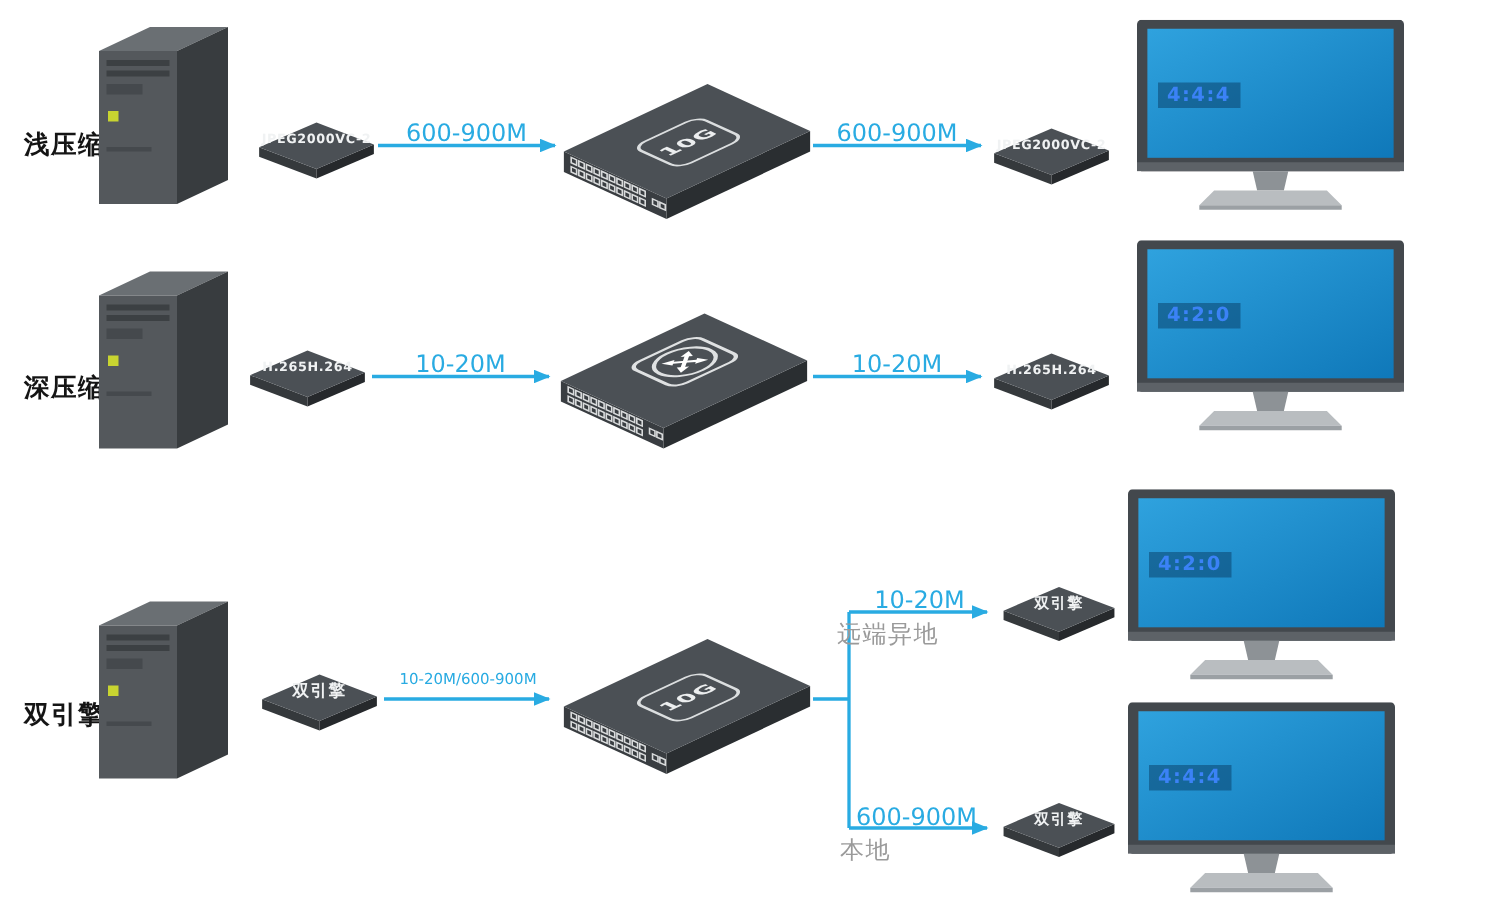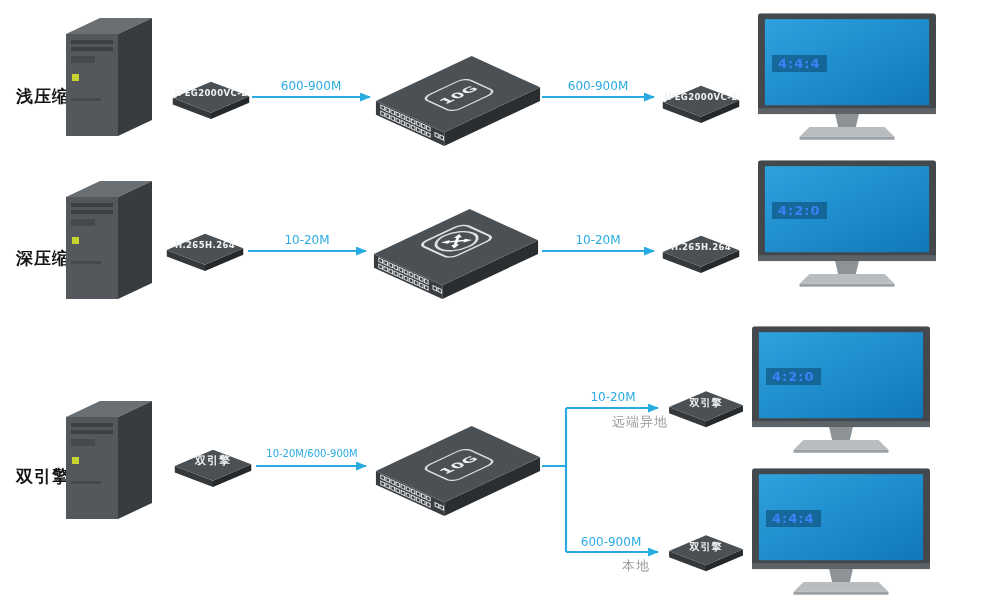--- a/index.html
+++ b/index.html
@@ -7,25 +7,25 @@
     position:relative;width:1000px;height:600px;background:#ffffff;overflow:hidden;
     font-family:"DejaVu Sans","Liberation Sans",sans-serif;
   }
   .abs{position:absolute;}
   svg{display:block;}
   .links{position:absolute;left:0;top:0;}
   .row-label{
     position:absolute;left:16px;color:#141414;font-size:17px;font-weight:bold;letter-spacing:1px;margin-top:19px;
   }
   .bw{
-    position:absolute;color:#29abe2;font-size:12px;font-weight:normal;text-align:center;width:110px;
+    position:absolute;color:#29abe2;font-size:16px;font-weight:normal;text-align:center;width:110px;
   }
   .bw.small{font-size:10px;width:124px;}
   .loc{
-    position:absolute;color:#9a9a9a;font-size:13px;text-align:right;width:110px;letter-spacing:1px;
+    position:absolute;color:#9a9a9a;font-size:16px;text-align:left;width:110px;letter-spacing:1px;
   }
   .codec{position:absolute;}
   .codec-text{
     position:absolute;inset:0;display:flex;align-items:center;justify-content:center;
     padding-bottom:14%;color:#f0f2f3;font-weight:bold;font-size:8.5px;line-height:1.3;
     letter-spacing:0.4px;text-align:center;
   }
   .codec-text.big{font-size:11px;letter-spacing:1px;}
   .switch{position:absolute;}
   .switch-badge{
@@ -277,15 +277,15 @@
 
   <div class="bw" style="left:256px;top:79px">600-900M</div>
   <div class="bw" style="left:543px;top:79px">600-900M</div>
   <div class="bw" style="left:252px;top:233px">10-20M</div>
   <div class="bw" style="left:543px;top:233px">10-20M</div>
   <div class="bw small" style="left:250px;top:448px">10-20M/600-900M</div>
   <div class="bw" style="left:558px;top:390px">10-20M</div>
   <div class="bw" style="left:556px;top:535px">600-900M</div>
 
   <div class="loc" style="left:558px;top:413px">远端异地</div>
-  <div class="loc" style="left:540px;top:557px">本地</div>
+  <div class="loc" style="left:560px;top:557px">本地</div>
 
 </div>
 
 </body></html>

